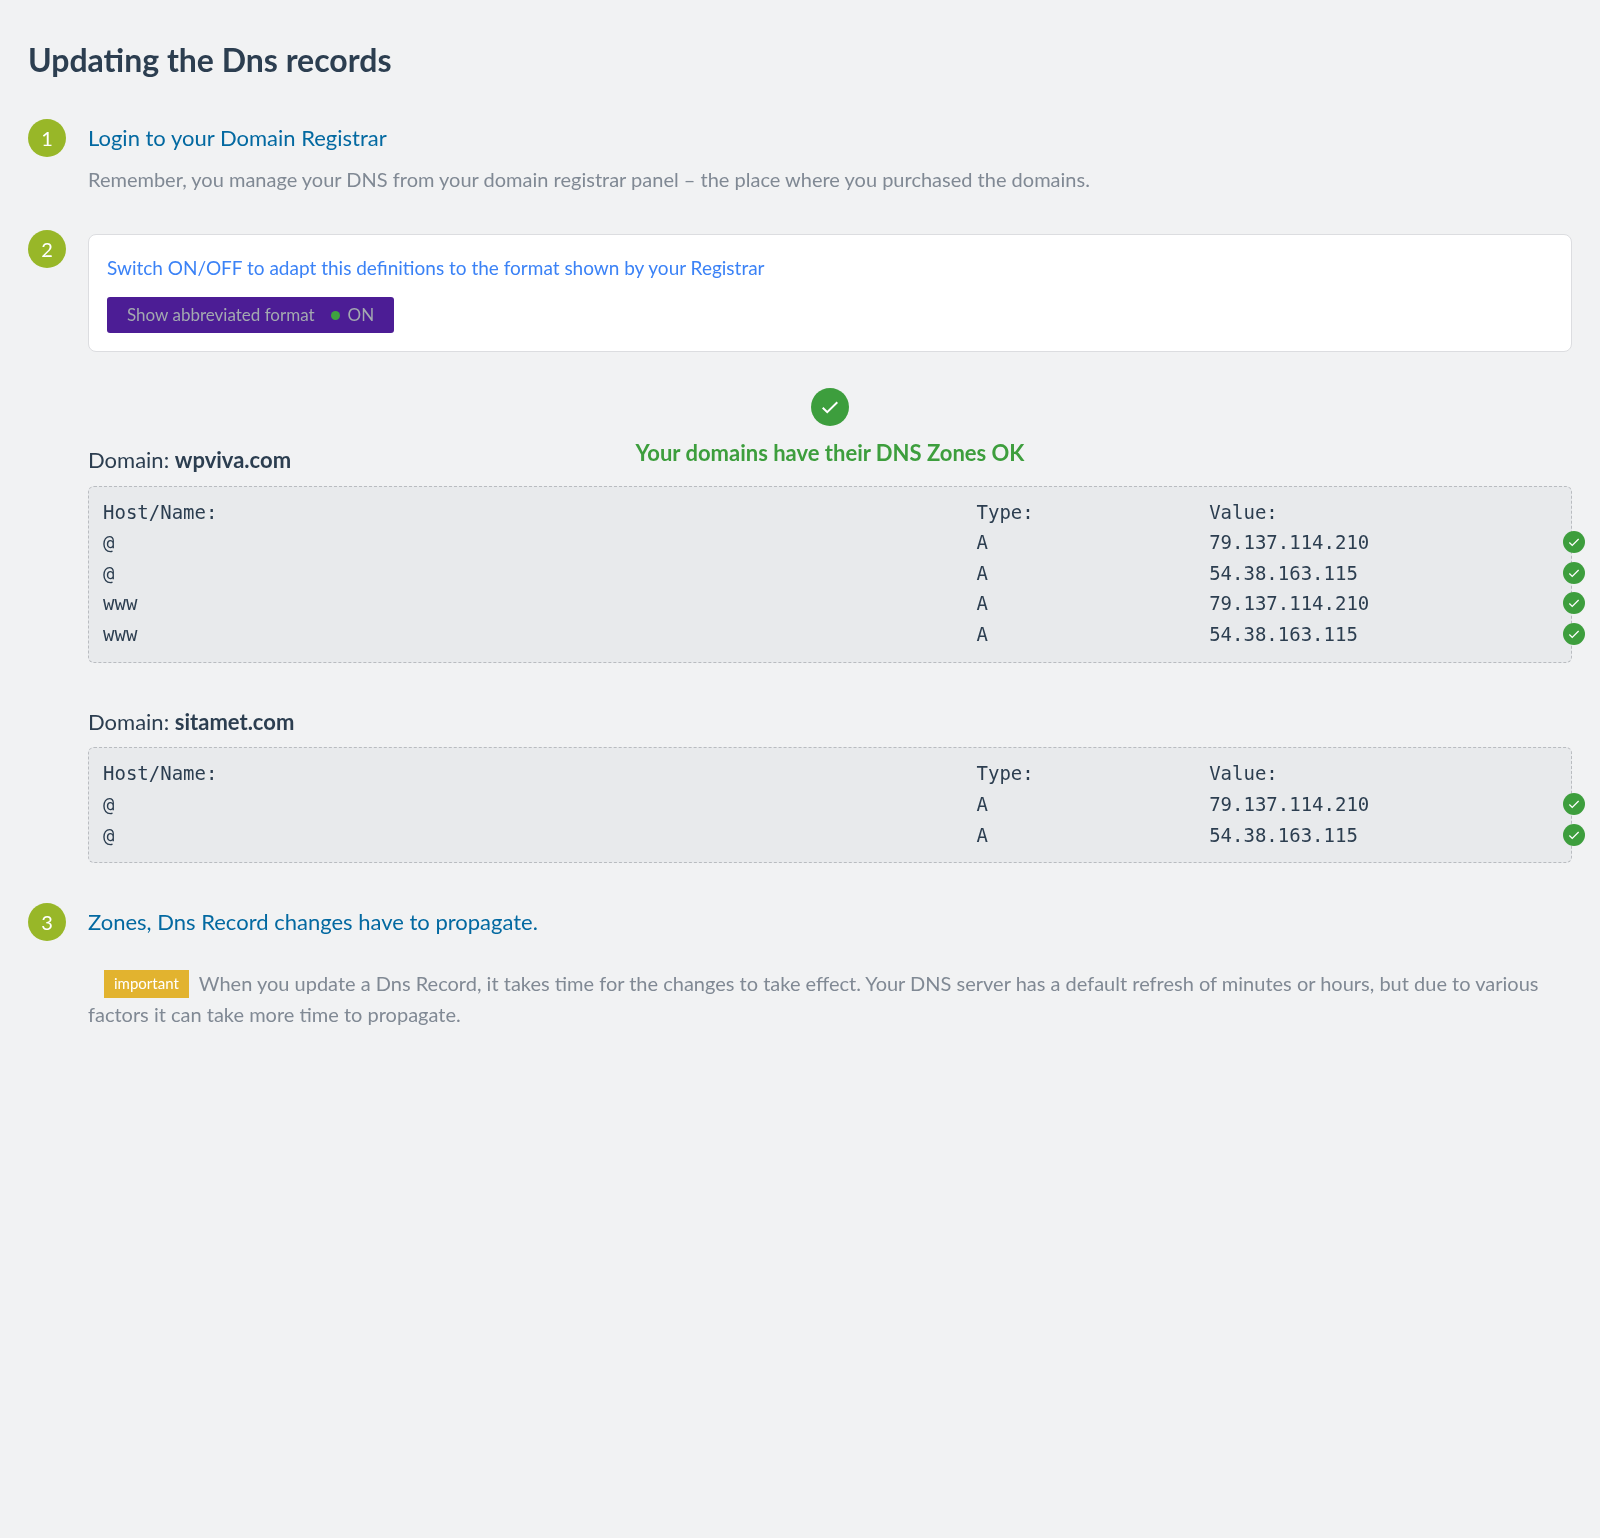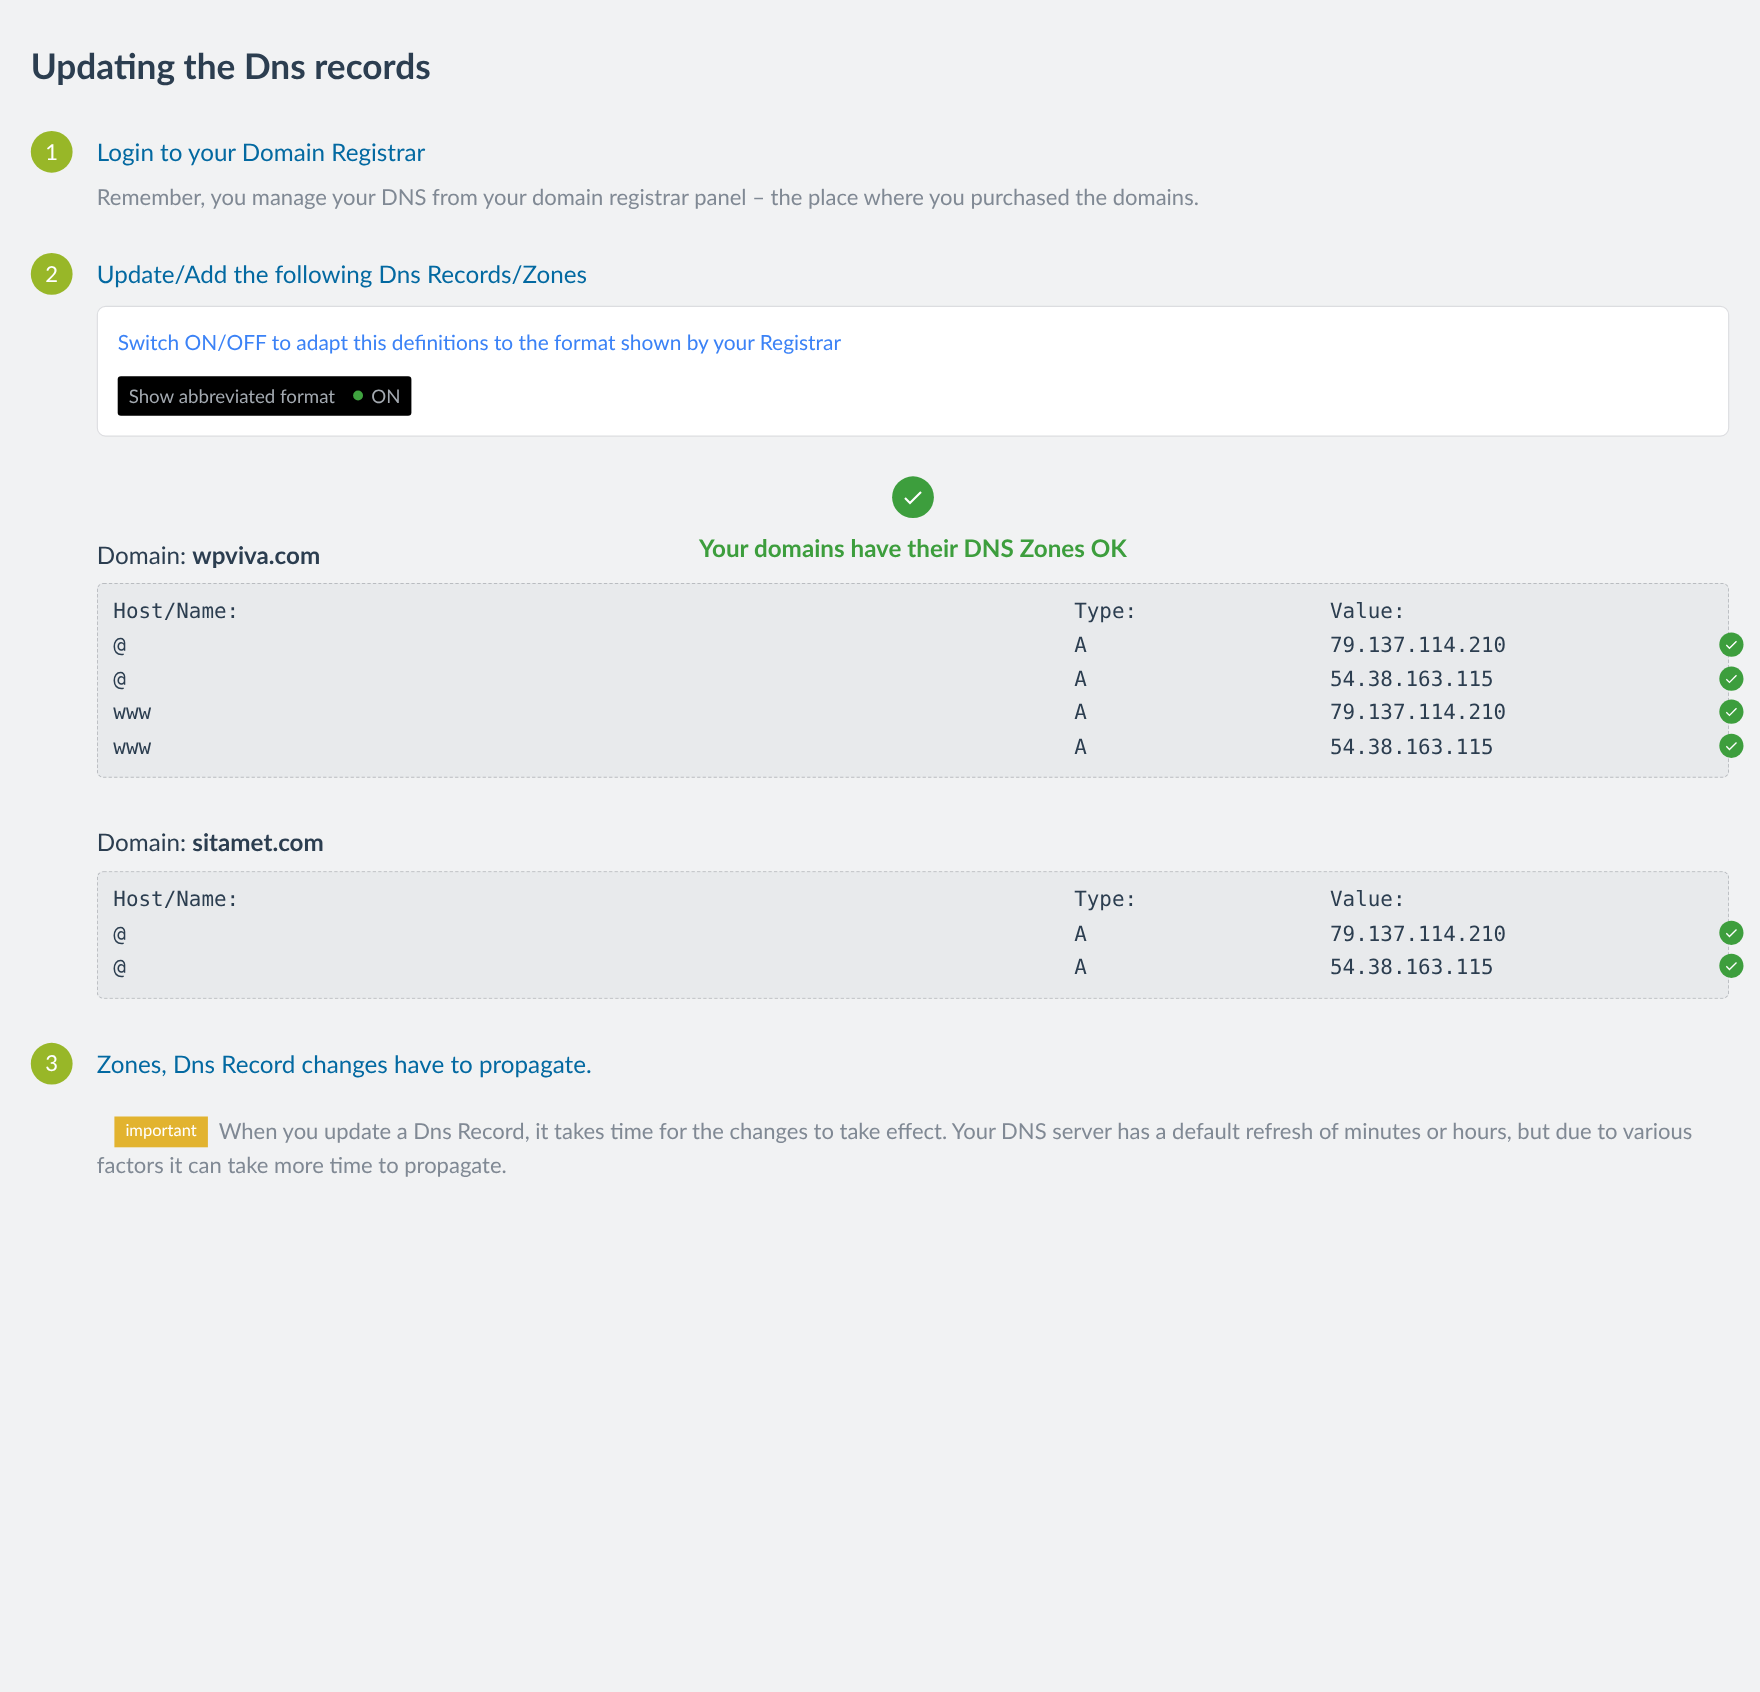--- a/index.html
+++ b/index.html
@@ -43,23 +43,23 @@
   .panel {
     background: #fff;
     border: 1px solid #dcdde0;
     border-radius: 8px;
     padding: 20px 18px 18px;
     margin: 14px 0 36px;
   }
   .panel .desc { color: #3b82f6; margin-bottom: 16px; }
   .toggle-pill {
     display: inline-flex; align-items: center;
-    background: #000000;
+    background: #4c1d95;
     border-radius: 3px;
-    padding: 6px 10px;
+    padding: 6px 20px;
     font-size: 17px;
     color: #a3a9b0;
     gap: 8px;
   }
   .toggle-pill .dot {
     width: 9px; height: 9px; border-radius: 50%;
     background: #3fa33f;
     display: inline-block;
     margin-left: 8px;
   }
@@ -126,21 +126,20 @@
 <h2 class="page-title">Updating the Dns records</h2>
 
 <div class="step">
   <div class="step-num">1</div>
   <div class="step-title">Login to your Domain Registrar</div>
   <p class="muted">Remember, you manage your DNS from your domain registrar panel – the place where you purchased the domains.</p>
 </div>
 
 <div class="step">
   <div class="step-num">2</div>
-  <div class="step-title">Update/Add the following Dns Records/Zones</div>
 
   <div class="panel">
     <div class="desc">Switch ON/OFF to adapt this definitions to the format shown by your Registrar</div>
     <div class="toggle-pill">
       <span>Show abbreviated format</span>
       <span class="dot"></span>
       <span>ON</span>
     </div>
   </div>
 

